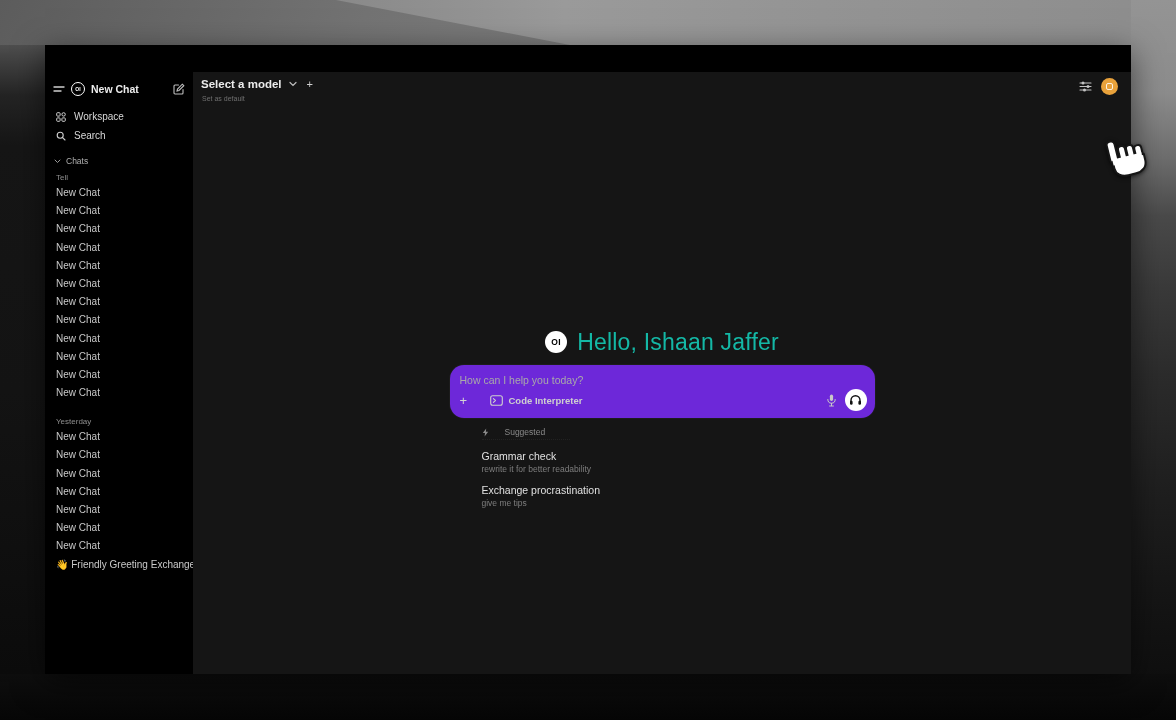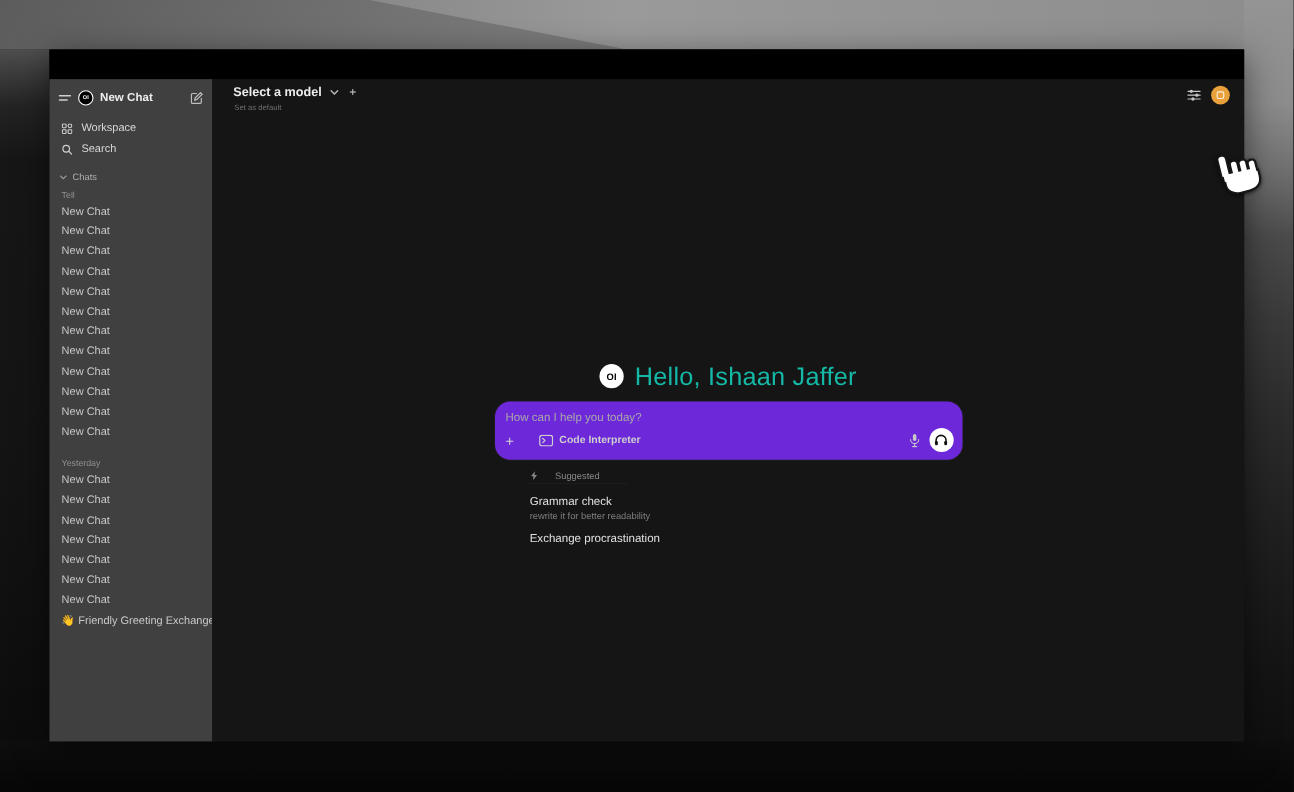--- a/index.html
+++ b/index.html
@@ -20,41 +20,41 @@
   .wp-bottom { position:absolute; left:0; top:674px; width:1176px; height:46px;
             background:linear-gradient(180deg,#0e0e0e 0%,#090909 60%,#060606 100%); }
 
   
   .window { position:absolute; left:45px; top:45px; width:1086px; height:629px;
             background:#151515; box-shadow:0 8px 30px rgba(0,0,0,.55); }
   .win-topbar { position:absolute; left:0; top:0; width:100%; height:27px; background:#000; }
   .win-body { position:absolute; left:0; top:27px; width:100%; height:602px; display:flex; }
 
   
-  .sidebar { width:148px; height:100%; background:#404040; flex:0 0 148px;
+  .sidebar { width:148px; height:100%; background:#000000; flex:0 0 148px;
              display:flex; flex-direction:column; color:#cfcfcf; overflow:hidden; }
   .sb-header { display:flex; align-items:center; gap:6px; margin:8px 8px 0 8px; height:18px; }
   .sb-title { font-size:10.5px; font-weight:bold; color:#ededed; white-space:nowrap; flex:1; }
   .logo-dot { width:14px; height:14px; border-radius:50%; background:#000; border:1.3px solid #fff;
               display:flex; align-items:center; justify-content:center;
               color:#fff; font-size:5px; font-weight:bold; letter-spacing:.2px; }
   .icon-btn { display:flex; align-items:center; justify-content:center; cursor:pointer; }
   .sb-nav { margin-top:9px; }
   .sb-nav-row { display:flex; align-items:center; gap:8px; height:19px; padding-left:11px;
                 font-size:10px; color:#d8d8d8; cursor:pointer; }
   .sb-chats-label { display:flex; align-items:center; gap:5px; margin:11px 0 0 9px;
                     font-size:8.5px; color:#b0b0b0; }
   .sb-group-label { margin:7px 0 2px 11px; font-size:8px; color:#8f8f8f; }
   .chat-item { height:18.2px; line-height:18.2px; padding-left:11px; font-size:10px;
                color:#c9c9c9; white-space:nowrap; overflow:hidden; cursor:pointer; }
   .named-chat { margin-top:0.5px; }
 
   
   .main { position:relative; flex:1; background:#151515; height:100%; }
-  .main-header { position:absolute; left:11px; top:0; right:0; height:44px;padding-left:44px; }
+  .main-header { position:absolute; left:0; top:0; right:0; height:44px;padding-left:44px; }
   .model-sel { position:absolute; left:8px; top:6px; display:flex; align-items:center; gap:7px; cursor:pointer; }
   .model-sel-label { font-size:11.5px; font-weight:bold; color:#ececec; }
   .model-plus { font-size:11px; color:#cfcfcf; margin-left:3px; cursor:pointer; }
   .set-default { position:absolute; left:9px; top:23px; font-size:7px; color:#6f6f6f; }
   .hdr-right { position:absolute; right:13px; top:6px; display:flex; align-items:center; gap:9px; }
   .avatar { width:17px; height:17px; border-radius:50%; background:#e9a23b;
             display:flex; align-items:center; justify-content:center; cursor:pointer; }
   .avatar-glyph { width:7px; height:7px; border:1.2px solid rgba(255,255,255,.85); border-radius:2px; }
 
   
@@ -302,20 +302,21 @@
             <div>
 
 
                 <div class="suggest-item">
                   <div class="suggest-title">Grammar check</div>
                   <div class="suggest-sub">rewrite it for better readability</div>
                 </div>
 
                 <div class="suggest-item">
                   <div class="suggest-title">Exchange procrastination</div>
+                  <div class="suggest-sub">give me tips</div>
                 </div>
               </div>
           </div>
         </div>
       </main>
 
     </div>
   </div>
 
   <div class="cursor">

